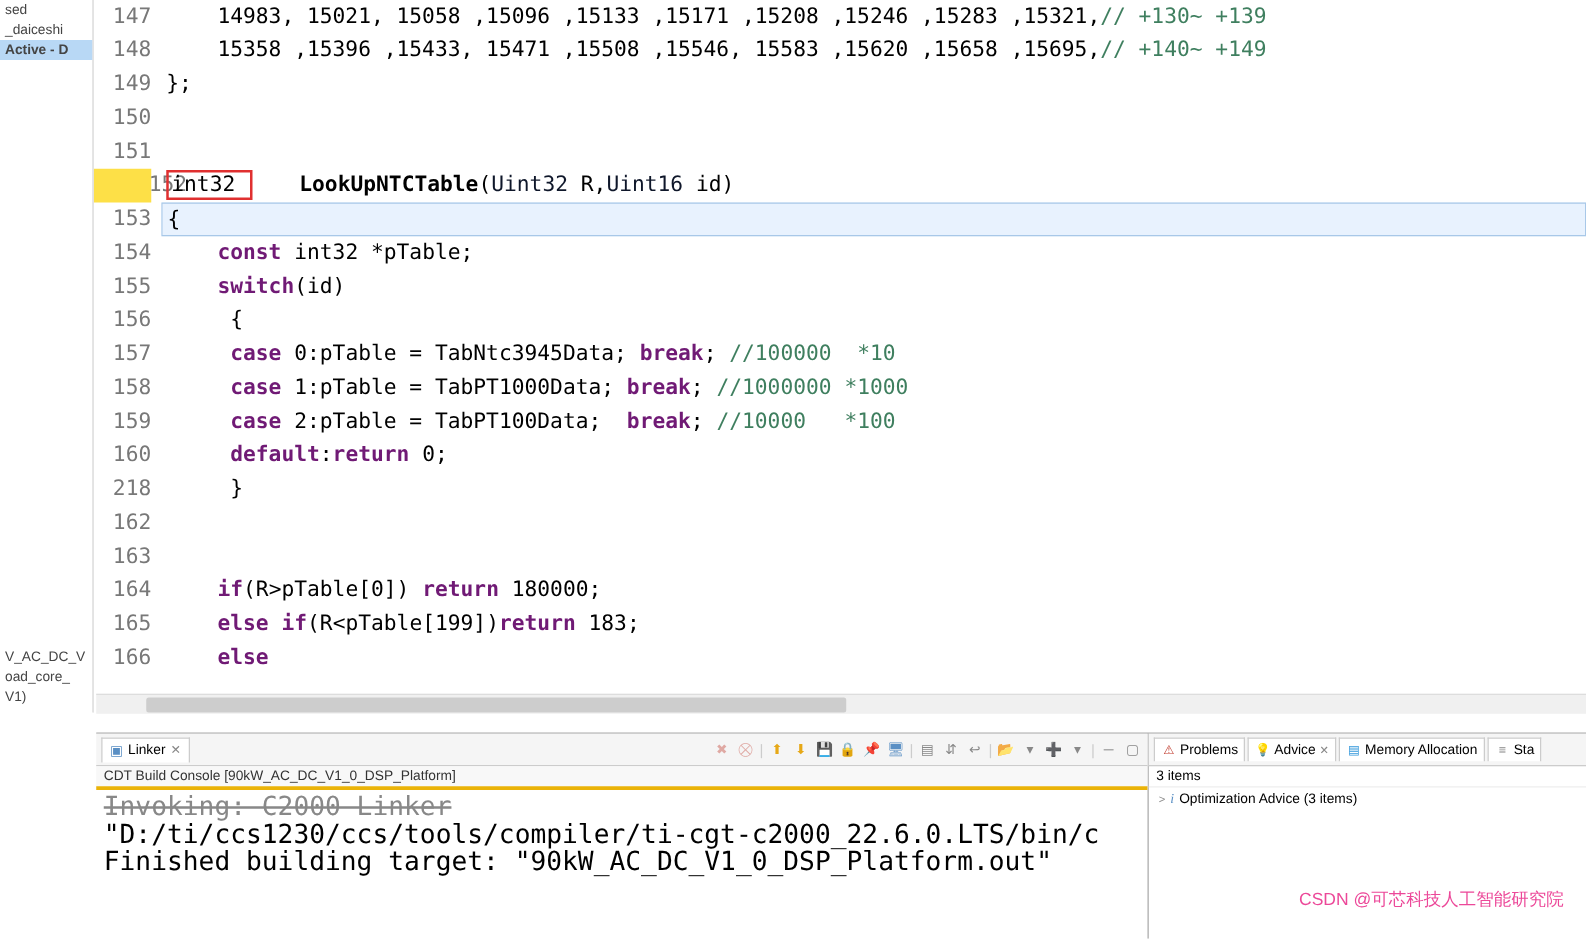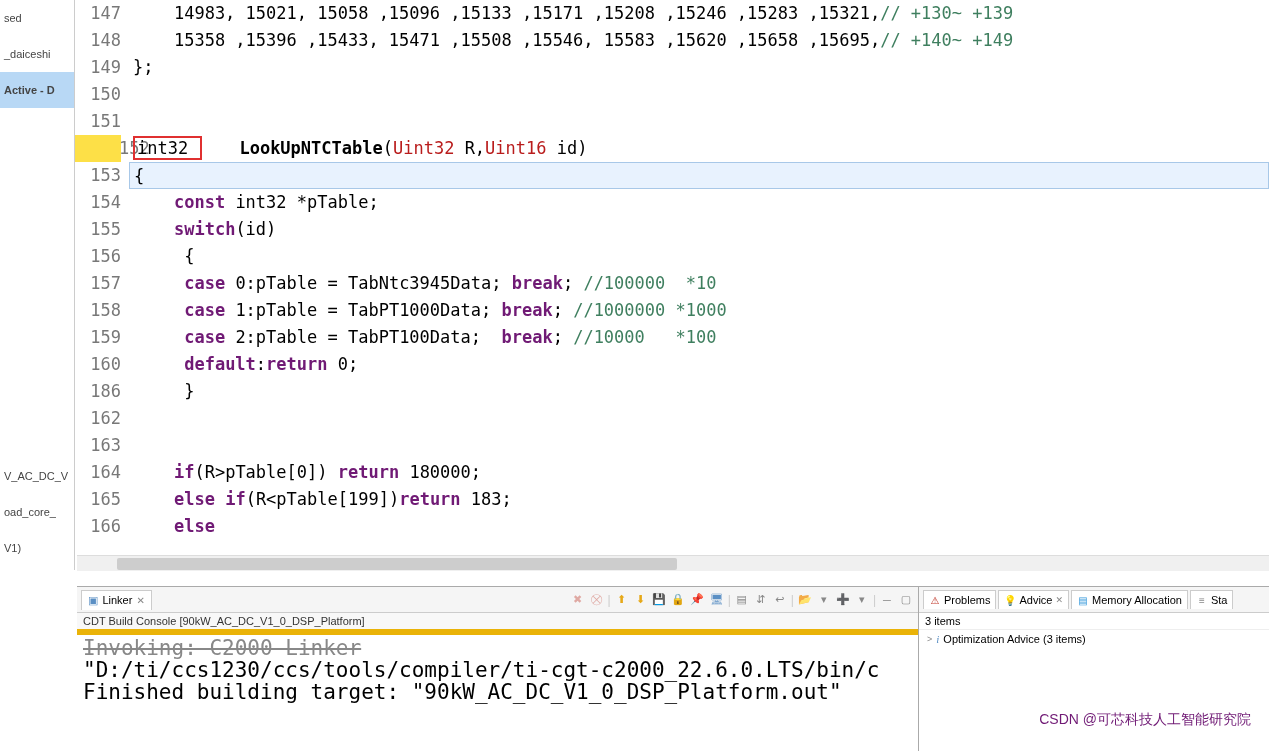--- a/index.html
+++ b/index.html
@@ -1,57 +1,57 @@
 <!DOCTYPE html>
 <html><head>
 <meta charset="utf-8">
 <style>
 * { margin: 0; padding: 0; box-sizing: border-box; }
 body { font-family: "Segoe UI", Tahoma, sans-serif; font-size: 12px; background: #fff; width: 1269px; height: 751px; overflow: hidden; position: relative; }
 .main-layout { display: flex; height: 570px; }
 .left-sidebar { width: 75px; background: #fff; border-right: 1px solid #ccc; overflow: hidden; font-size: 11px; }
-.sidebar-item { padding: 12px 4px; white-space: nowrap; color: #444; cursor: pointer; }
+.sidebar-item { padding: 2px 4px; white-space: nowrap; color: #444; cursor: pointer; }
 .sidebar-item.active { background: #b8d8f5; font-weight: bold; }
 .sidebar-bottom { position: absolute; bottom: 185px; left: 0; width: 75px; font-size: 11px; }
 .editor-area { flex: 1; display: flex; background: #fff; overflow: hidden; justify-content: flex-end; }
 .gutter { width: 54px; text-align: right; padding-right: 8px; color: #787878; font-family: Consolas, monospace; font-size: 17px; line-height: 27px; user-select: none; background: #fff; }
 .gutter .marked { background: #fde047; padding-left: 44px; }
 .code { flex: 1; font-family: Consolas, monospace; font-size: 17px; line-height: 27px; white-space: pre; overflow: hidden; position: relative; }
 .code-line { height: 27px; padding-left: 4px; }
 .code-line.highlighted { background: #e8f2fe; border: 1px solid #a8c8e8; box-sizing: border-box; }
 .red-box { border: 2px solid #e03030; padding: 0 2px; }
 .kw { color: #701a75; font-weight: bold; }
 .fn { font-weight: bold; color: #000; padding-left: 37px; }
-.type { color: #b91c1c; }
+.type { color: #0f172a; }
 .comment { color: #3f7f5f; }
 .hscroll { height: 16px; background: #f0f0f0; border-top: 1px solid #ddd; position: relative; }
 .hscroll-thumb { position: absolute; left: 40px; top: 2px; width: 560px; height: 12px; background: #cdcdcd; border-radius: 2px; }
 .bottom-panel { height: 165px; display: flex; border-top: 1px solid #aaa; background: #fff; position: absolute; bottom: 0; left: 77px; right: 0; }
 .console-panel { flex: 1; border-right: 1px solid #aaa; display: flex; flex-direction: column; }
 .tabs-row { display: flex; align-items: center; height: 26px; border-bottom: 1px solid #ccc; background: #f5f5f5; padding: 0 4px; gap: 2px; }
 .tab { display: flex; align-items: center; gap: 4px; padding: 3px 6px; background: #fff; border: 1px solid #ccc; border-bottom: none; font-size: 11px; cursor: pointer; }
 .tab.active { background: #fff; }
 .tab-close { color: #888; font-size: 10px; cursor: pointer; }
 .toolbar-icons { margin-left: auto; display: flex; gap: 3px; align-items: center; }
 .icon-btn { width: 16px; height: 16px; display: flex; align-items: center; justify-content: center; font-size: 11px; cursor: pointer; color: #666; }
 .icon-btn.dim { opacity: 0.4; }
-.subheader { padding: 2px 6px; font-size: 11px; color: #333; background: #f8f8f8; border-bottom: 6px solid #eab308; }
+.subheader { padding: 2px 6px; font-size: 11px; color: #333; background: #f8f8f8; border-bottom: 3px solid #eab308; }
 .console-output { flex: 1; padding: 2px 6px; font-family: Consolas, monospace; font-size: 21px; line-height: 22px; white-space: pre; overflow: hidden; color: #000; }
 .console-output .strike { text-decoration: line-through; color: #888; }
 .right-panel { width: 350px; display: flex; flex-direction: column; }
 .right-tabs { display: flex; height: 26px; border-bottom: 1px solid #ccc; background: #f5f5f5; align-items: center; padding: 0 4px; gap: 2px; overflow: hidden; }
 .rtab { display: flex; align-items: center; gap: 3px; padding: 3px 5px; font-size: 11px; background: #fff; border: 1px solid #ccc; border-bottom: none; cursor: pointer; white-space: nowrap; }
 .rtab-icon { width: 12px; height: 12px; display: inline-flex; align-items: center; justify-content: center; font-size: 10px; }
 .items-count { padding: 2px 6px; font-size: 11px; border-bottom: 1px solid #eee; }
 .desc-header { display: flex; padding: 2px 6px; font-size: 11px; color: #555; border-bottom: 1px solid #eee; background: #f8f8f8; }
 .desc-col { flex: 1; }
 .desc-arrow { width: 20px; text-align: center; color: #888; }
 .tree-row { padding: 3px 8px; font-size: 11px; display: flex; align-items: center; gap: 4px; cursor: pointer; }
 .tree-expand { color: #888; font-size: 9px; }
-.watermark { position: absolute; bottom: 22px; right: 18px; font-size: 14px; color: #701a75; font-family: sans-serif; pointer-events: none; }
+.watermark { position: absolute; bottom: 22px; right: 18px; font-size: 14px; color: #ec4899; font-family: sans-serif; pointer-events: none; }
 </style>
 </head>
 <body>
 
 <div class="main-layout">
   <div class="left-sidebar">
     <div id="sidebar-top">
         <div class="sidebar-item">sed</div>
         <div class="sidebar-item">_daiceshi</div>
         <div class="sidebar-item active">Active - D</div>
@@ -66,21 +66,21 @@
         <div>151</div>
         <div class="marked">152</div>
         <div>153</div>
         <div>154</div>
         <div>155</div>
         <div>156</div>
         <div>157</div>
         <div>158</div>
         <div>159</div>
         <div>160</div>
-        <div>186</div>
+        <div>218</div>
         <div>162</div>
         <div>163</div>
         <div>164</div>
         <div>165</div>
         <div>166</div>
       </div>
     <div class="code" id="code"><div class="code-line">    14983, 15021, 15058 ,15096 ,15133 ,15171 ,15208 ,15246 ,15283 ,15321,<span class="comment">// +130~ +139</span></div><div class="code-line">    15358 ,15396 ,15433, 15471 ,15508 ,15546, 15583 ,15620 ,15658 ,15695,<span class="comment">// +140~ +149</span></div><div class="code-line">};</div><div class="code-line"></div><div class="code-line"></div><div class="code-line"><span class="red-box">int32 </span><span class="fn">LookUpNTCTable</span>(<span class="type">Uint32</span> R,<span class="type">Uint16</span> id)</div><div class="code-line highlighted">{</div><div class="code-line">    <span class="kw">const</span> int32 *pTable;</div><div class="code-line">    <span class="kw">switch</span>(id)</div><div class="code-line">     {</div><div class="code-line">     <span class="kw">case</span> 0:pTable = TabNtc3945Data; <span class="kw">break</span>; <span class="comment">//100000  *10</span></div><div class="code-line">     <span class="kw">case</span> 1:pTable = TabPT1000Data; <span class="kw">break</span>; <span class="comment">//1000000 *1000</span></div><div class="code-line">     <span class="kw">case</span> 2:pTable = TabPT100Data;  <span class="kw">break</span>; <span class="comment">//10000   *100</span></div><div class="code-line">     <span class="kw">default</span>:<span class="kw">return</span> 0;</div><div class="code-line">     }</div><div class="code-line"></div><div class="code-line"></div><div class="code-line">    <span class="kw">if</span>(R&gt;pTable[0]) <span class="kw">return</span> 180000;</div><div class="code-line">    <span class="kw">else</span> <span class="kw">if</span>(R&lt;pTable[199])<span class="kw">return</span> 183;</div><div class="code-line">    <span class="kw">else</span></div></div>
   </div>
 </div>
 <div class="sidebar-bottom" id="sidebar-bottom">

